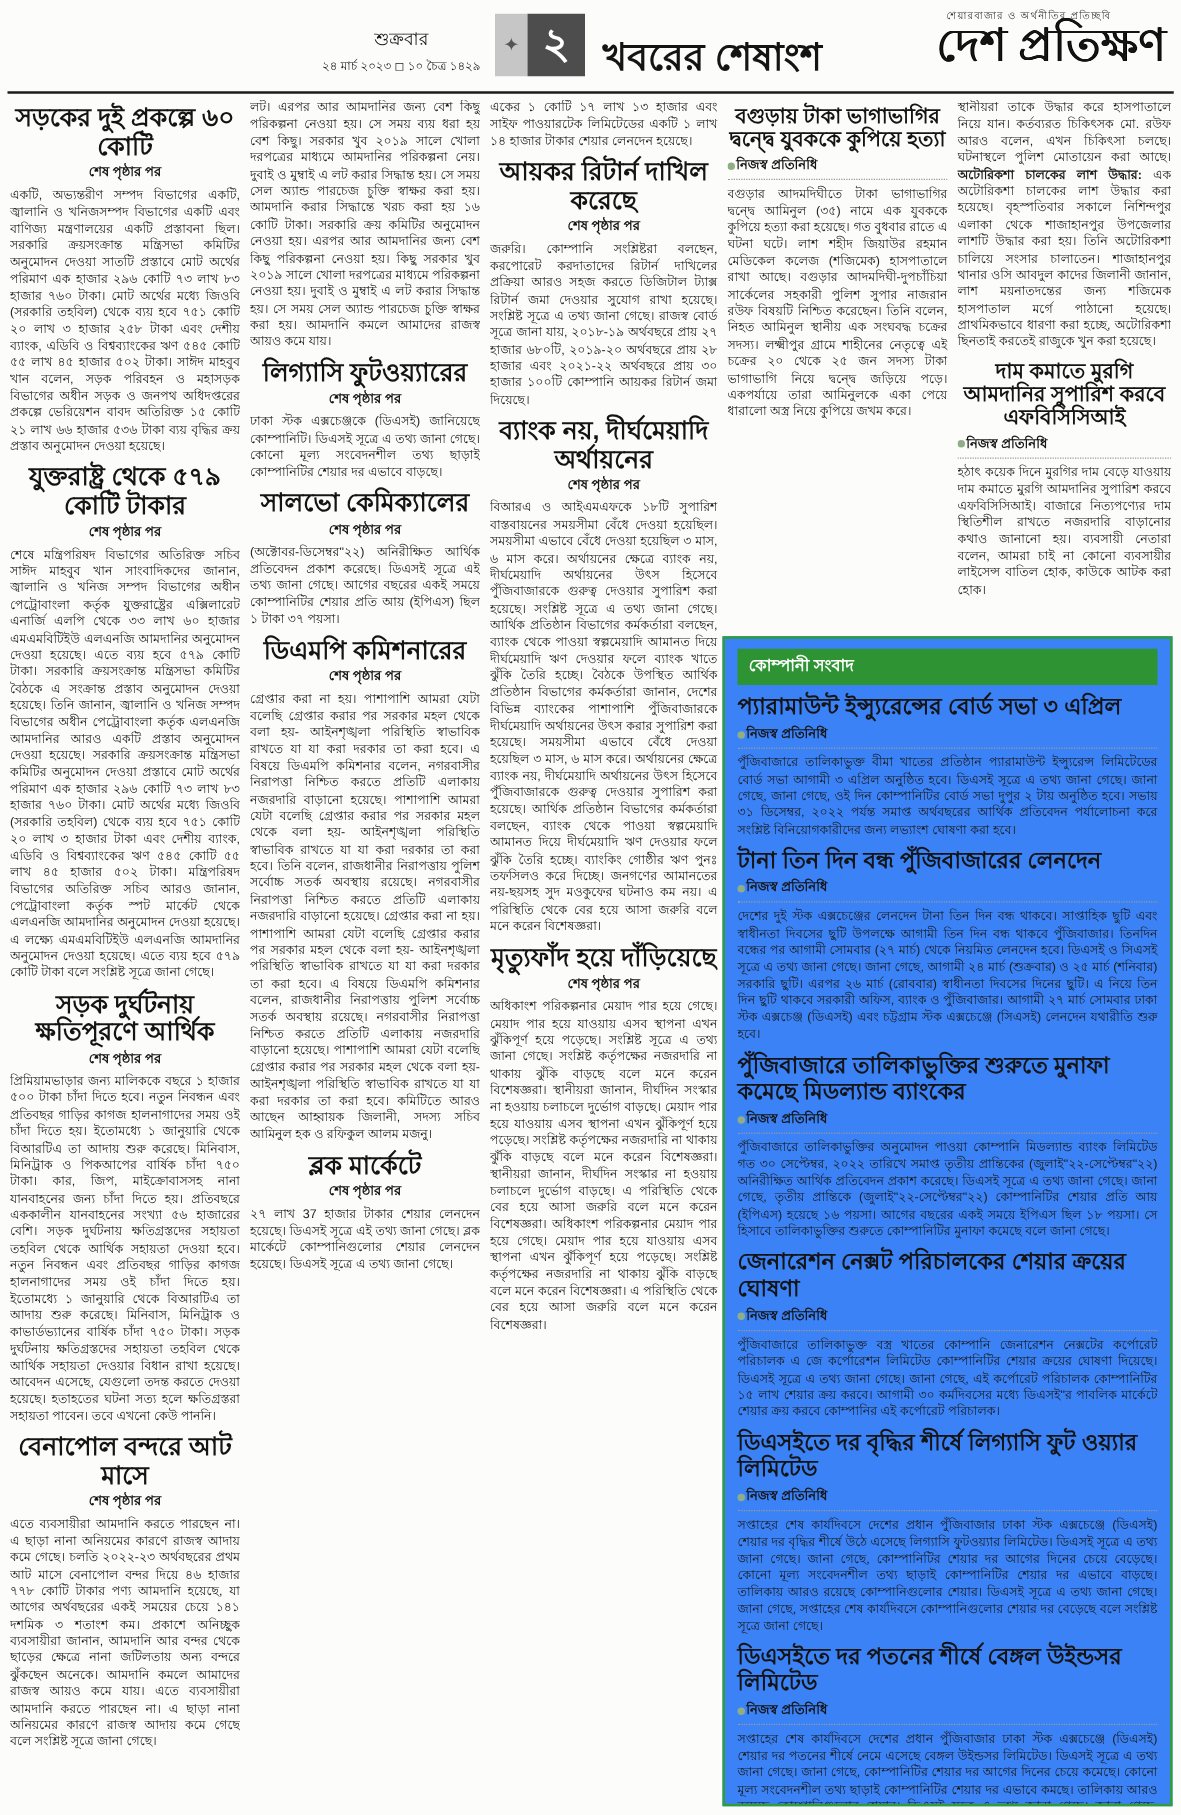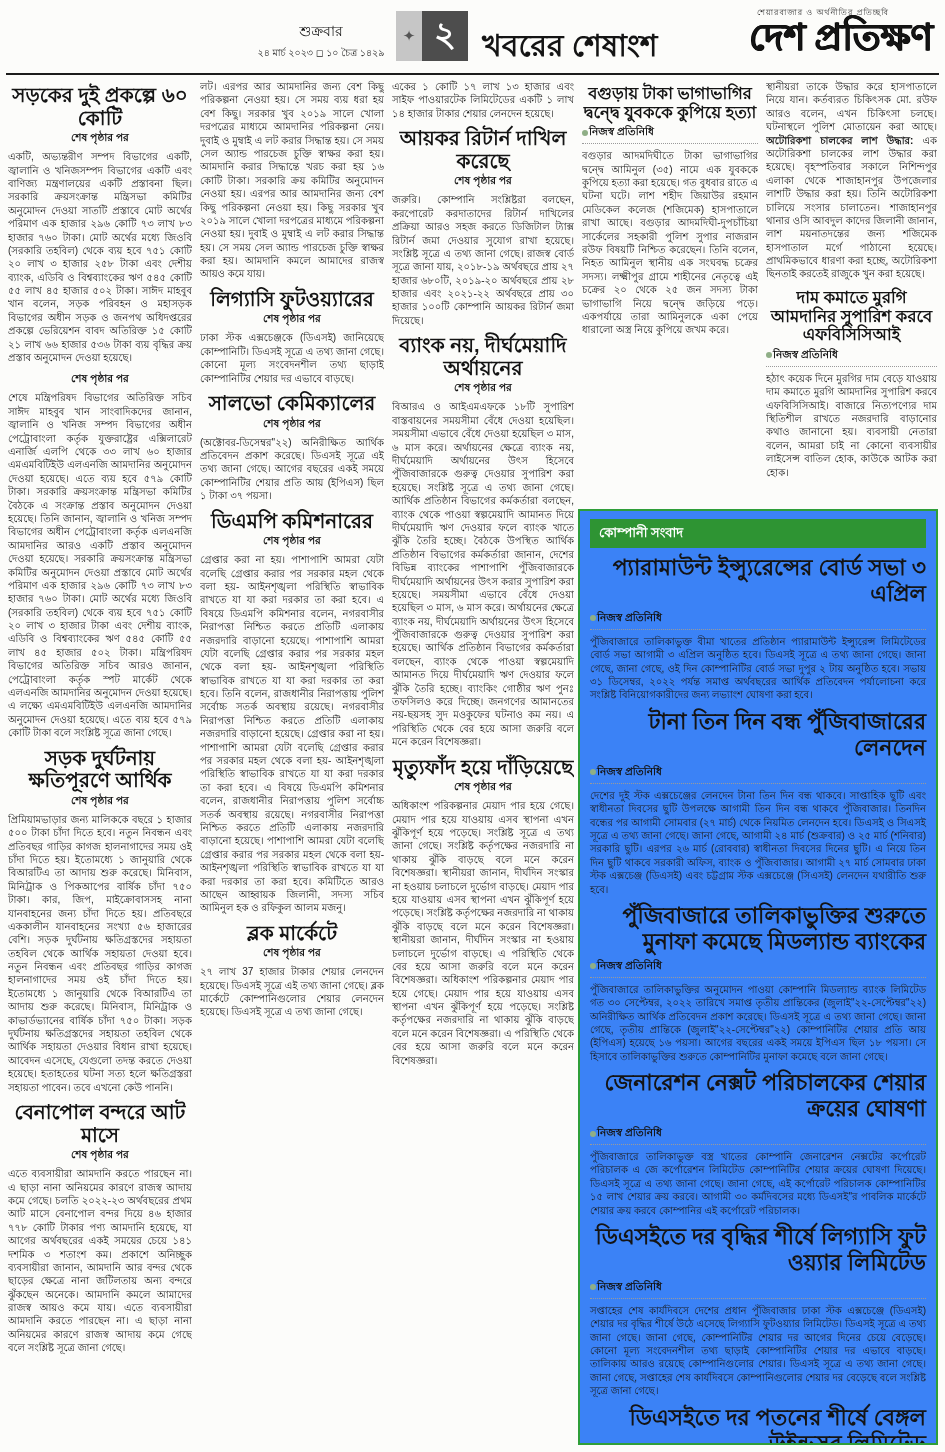--- a/index.html
+++ b/index.html
@@ -14,33 +14,33 @@
   .hdr-rule{position:absolute;top:73px;left:6px;right:6px;border-top:2px solid #1c1c1c;}
   .daybox{position:absolute;left:252px;top:20px;width:138px;text-align:center;}
   .weekday{font-size:14px;font-weight:normal;}
   .dateline{font-size:9.5px;margin-top:2px;color:#222;}
   .pagebox{position:absolute;left:396px;top:11px;display:flex;height:50px;}
   .pb-l{width:26px;background:#c6c6c6;color:#555;display:flex;align-items:center;justify-content:center;font-size:15px;}
   .pb-r{width:46px;background:#4d4d4d;color:#fff;display:flex;align-items:center;justify-content:center;font-size:34px;font-weight:bold;}
   .section-title{position:absolute;left:482px;top:22px;font-size:30px;font-weight:800;letter-spacing:0px;}
   .masthead{position:absolute;right:12px;top:6px;text-align:center;}
   .tagline{font-size:8px;color:#333;letter-spacing:1px;}
-  .mast-name{font-size:37px;font-weight:700;line-height:1.0;font-family:"Liberation Serif","DejaVu Serif",serif;
+  .mast-name{font-size:37px;font-weight:400;line-height:1.0;font-family:"Liberation Serif","DejaVu Serif",serif;
     text-shadow:0.6px 0 #000, -0.6px 0 #000;margin-left:36px;}
   
   .tcol{position:absolute;top:80px;bottom:7px;overflow:hidden;}
   #col1{left:8px;width:184px;}
   #col2{left:200px;width:184px;}
   #col3{left:392px;width:182px;}
   #col4{left:582px;width:176px;height:426px;bottom:auto;}
   #col5{left:766px;width:171px;height:426px;bottom:auto;}
   .story{margin-bottom:7px;}
   .head{font-weight:bold;text-align:center;font-size:20px;line-height:1.13;margin:4px 0 1px;}
   .head.sm{font-size:16.5px;}
-  .c-head{font-weight:bold;text-align:right;font-size:22px;line-height:1.18;margin:7px 0 1px;}
+  .c-head{font-weight:bold;text-align:left;font-size:18px;line-height:1.18;margin:7px 0 1px;}
   .kicker{font-size:10.5px;font-weight:bold;text-align:center;margin-bottom:3px;}
   .byline{display:flex;align-items:center;gap:1px;font-size:10.5px;font-weight:bold;margin:3px 0 2px;}
   .byline .dot{width:6px;height:6px;border-radius:50%;background:#8fae86;flex:0 0 auto;}
   .dotted{border-top:1px dotted #9a9a9a;margin:2px 0 5px;}
   .body{font-size:10px;line-height:1.34;text-align:justify;color:#1b1b1b;}
   .body b{font-weight:bold;}
   
   #companyBox{position:absolute;left:578px;top:509px;width:360px;height:936px;box-sizing:border-box;
     border:2px solid var(--green);background:#3b82f6;padding:8px 10px;overflow:hidden;}
   .c-bar{background:var(--bar-green);color:#fff;font-weight:bold;font-size:13px;padding:4px 9px;margin-bottom:4px;}
@@ -65,20 +65,21 @@
   <div class="hdr-rule"></div>
 </div>
 
 <div class="tcol" id="col1">
     <div class="story">
       <div class="head">সড়কের দুই প্রকল্পে ৬০ কোটি</div>
       <div class="kicker">শেষ পৃষ্ঠার পর</div>
       <div class="body"><span>একটি, অভ্যন্তরীণ সম্পদ বিভাগের একটি, জ্বালানি ও খনিজসম্পদ বিভাগের একটি এবং বাণিজ্য মন্ত্রণালয়ের একটি প্রস্তাবনা ছিল। সরকারি ক্রয়সংক্রান্ত মন্ত্রিসভা কমিটির অনুমোদন দেওয়া সাতটি প্রস্তাবে মোট অর্থের পরিমাণ এক হাজার ২৯৬ কোটি ৭৩ লাখ ৮৩ হাজার ৭৬০ টাকা। মোট অর্থের মধ্যে জিওবি (সরকারি তহবিল) থেকে ব্যয় হবে ৭৫১ কোটি ২০ লাখ ৩ হাজার ২৫৮ টাকা এবং দেশীয় ব্যাংক, এডিবি ও বিশ্বব্যাংকের ঋণ ৫৪৫ কোটি ৫৫ লাখ ৪৫ হাজার ৫০২ টাকা। সাঈদ মাহবুব খান বলেন, সড়ক পরিবহন ও মহাসড়ক বিভাগের অধীন সড়ক ও জনপথ অধিদপ্তরের প্রকল্পে ভেরিয়েশন বাবদ অতিরিক্ত ১৫ কোটি ২১ লাখ ৬৬ হাজার ৫৩৬ টাকা ব্যয় বৃদ্ধির ক্রয় প্রস্তাব অনুমোদন দেওয়া হয়েছে।</span></div>
     </div>
     <div class="story">
+      <div class="head">যুক্তরাষ্ট্র থেকে ৫৭৯ কোটি টাকার</div>
       <div class="kicker">শেষ পৃষ্ঠার পর</div>
       <div class="body"><span>শেষে মন্ত্রিপরিষদ বিভাগের অতিরিক্ত সচিব সাঈদ মাহবুব খান সাংবাদিকদের জানান, জ্বালানি ও খনিজ সম্পদ বিভাগের অধীন পেট্রোবাংলা কর্তৃক যুক্তরাষ্ট্রের এক্সিলারেট এনার্জি এলপি থেকে ৩৩ লাখ ৬০ হাজার এমএমবিটিইউ এলএনজি আমদানির অনুমোদন দেওয়া হয়েছে। এতে ব্যয় হবে ৫৭৯ কোটি টাকা। সরকারি ক্রয়সংক্রান্ত মন্ত্রিসভা কমিটির বৈঠকে এ সংক্রান্ত প্রস্তাব অনুমোদন দেওয়া হয়েছে। তিনি জানান, জ্বালানি ও খনিজ সম্পদ বিভাগের অধীন পেট্রোবাংলা কর্তৃক এলএনজি আমদানির আরও একটি প্রস্তাব অনুমোদন দেওয়া হয়েছে। সরকারি ক্রয়সংক্রান্ত মন্ত্রিসভা কমিটির অনুমোদন দেওয়া প্রস্তাবে মোট অর্থের পরিমাণ এক হাজার ২৯৬ কোটি ৭৩ লাখ ৮৩ হাজার ৭৬০ টাকা। মোট অর্থের মধ্যে জিওবি (সরকারি তহবিল) থেকে ব্যয় হবে ৭৫১ কোটি ২০ লাখ ৩ হাজার টাকা এবং দেশীয় ব্যাংক, এডিবি ও বিশ্বব্যাংকের ঋণ ৫৪৫ কোটি ৫৫ লাখ ৪৫ হাজার ৫০২ টাকা। মন্ত্রিপরিষদ বিভাগের অতিরিক্ত সচিব আরও জানান, পেট্রোবাংলা কর্তৃক স্পট মার্কেট থেকে এলএনজি আমদানির অনুমোদন দেওয়া হয়েছে। এ লক্ষ্যে এমএমবিটিইউ এলএনজি আমদানির অনুমোদন দেওয়া হয়েছে। এতে ব্যয় হবে ৫৭৯ কোটি টাকা বলে সংশ্লিষ্ট সূত্রে জানা গেছে।</span></div>
     </div>
     <div class="story">
       <div class="head">সড়ক দুর্ঘটনায় ক্ষতিপূরণে আর্থিক</div>
       <div class="kicker">শেষ পৃষ্ঠার পর</div>
       <div class="body"><span>প্রিমিয়ামভাড়ার জন্য মালিককে বছরে ১ হাজার ৫০০ টাকা চাঁদা দিতে হবে। নতুন নিবন্ধন এবং প্রতিবছর গাড়ির কাগজ হালনাগাদের সময় ওই চাঁদা দিতে হয়। ইতোমধ্যে ১ জানুয়ারি থেকে বিআরটিএ তা আদায় শুরু করেছে। মিনিবাস, মিনিট্রাক ও পিকআপের বার্ষিক চাঁদা ৭৫০ টাকা। কার, জিপ, মাইক্রোবাসসহ নানা যানবাহনের জন্য চাঁদা দিতে হয়। প্রতিবছরে এককালীন যানবাহনের সংখ্যা ৫৬ হাজারের বেশি। সড়ক দুর্ঘটনায় ক্ষতিগ্রস্তদের সহায়তা তহবিল থেকে আর্থিক সহায়তা দেওয়া হবে। নতুন নিবন্ধন এবং প্রতিবছর গাড়ির কাগজ হালনাগাদের সময় ওই চাঁদা দিতে হয়। ইতোমধ্যে ১ জানুয়ারি থেকে বিআরটিএ তা আদায় শুরু করেছে। মিনিবাস, মিনিট্রাক ও কাভার্ডভ্যানের বার্ষিক চাঁদা ৭৫০ টাকা। সড়ক দুর্ঘটনায় ক্ষতিগ্রস্তদের সহায়তা তহবিল থেকে আর্থিক সহায়তা দেওয়ার বিধান রাখা হয়েছে। আবেদন এসেছে, যেগুলো তদন্ত করতে দেওয়া হয়েছে। হতাহতের ঘটনা সত্য হলে ক্ষতিগ্রস্তরা সহায়তা পাবেন। তবে এখনো কেউ পাননি।</span></div>
     </div>
     <div class="story">
       <div class="head">বেনাপোল বন্দরে আট মাসে</div>

